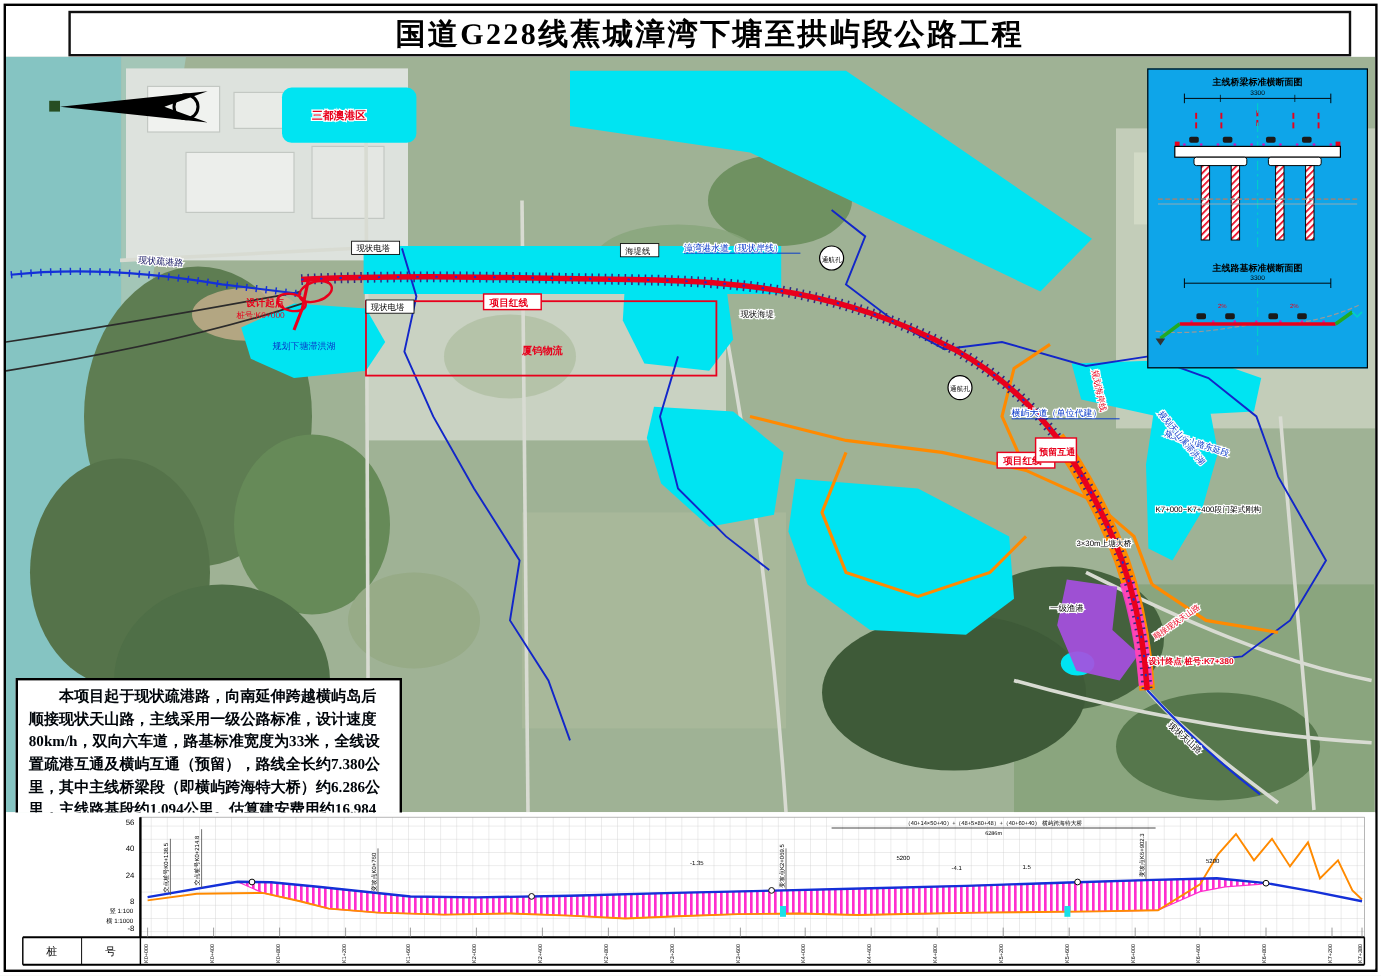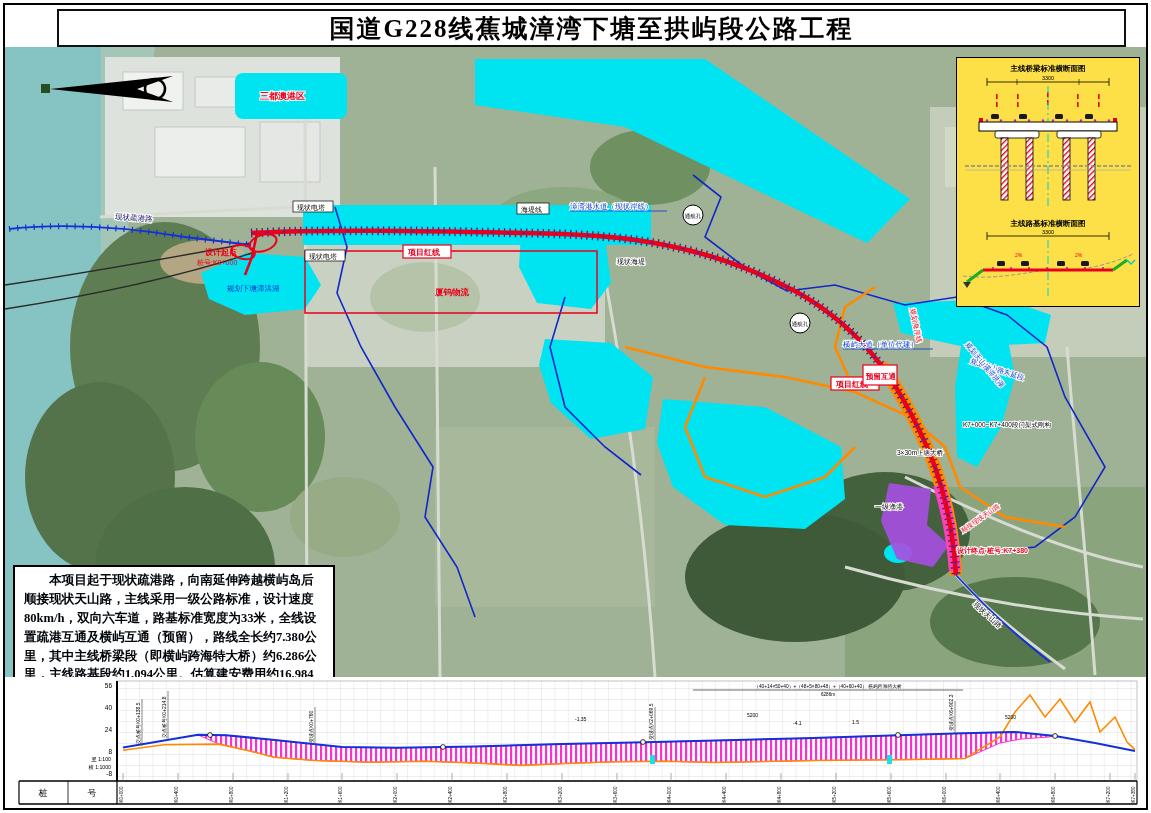--- a/index.html
+++ b/index.html
@@ -8,21 +8,21 @@
   .frame{position:absolute;left:3px;top:3px;right:3px;bottom:3px;border:2px solid #000;}
   .title-bar{position:absolute;left:20px;right:20px;top:4px;height:34px;border:2px solid #101010;
     display:flex;align-items:center;justify-content:center;background:#fff;z-index:30;margin-left:32px;}
   .title-text{font-family:"Liberation Serif",serif;font-weight:700;font-size:25px;letter-spacing:2px;color:#000;}
   .map-wrap{position:absolute;left:0;right:0;top:42px;height:630px;overflow:hidden;}
   .map-wrap svg{display:block;width:100%;height:100%;}
   .desc-box{position:absolute;left:8px;top:518px;width:300px;border:2px solid #000;background:#fff;
     padding:4px 9px 5px 9px;z-index:20;}
   .desc-box p{margin:0;font-family:"Liberation Serif",serif;font-weight:700;font-size:12.6px;
     line-height:1.5;text-indent:2em;color:#00050a;}
-  .inset-box{position:absolute;right:6px;top:10px;width:182px;height:248px;background:#fde047;
+  .inset-box{position:absolute;right:6px;top:10px;width:182px;height:248px;background:#0ea5e9;
     border:1px solid #000;z-index:20;}
   .inset-box svg{display:block;width:100%;height:100%;}
   .profile-wrap{position:absolute;left:0;right:0;top:672px;height:130px;background:#fff;}
   .profile-wrap svg{display:block;width:100%;height:100%;}
   svg text{font-family:"Liberation Sans",sans-serif;}
   .halo{paint-order:stroke;stroke:#ffffff;stroke-width:2px;}
 </style>
 </head>
 <body>
 

